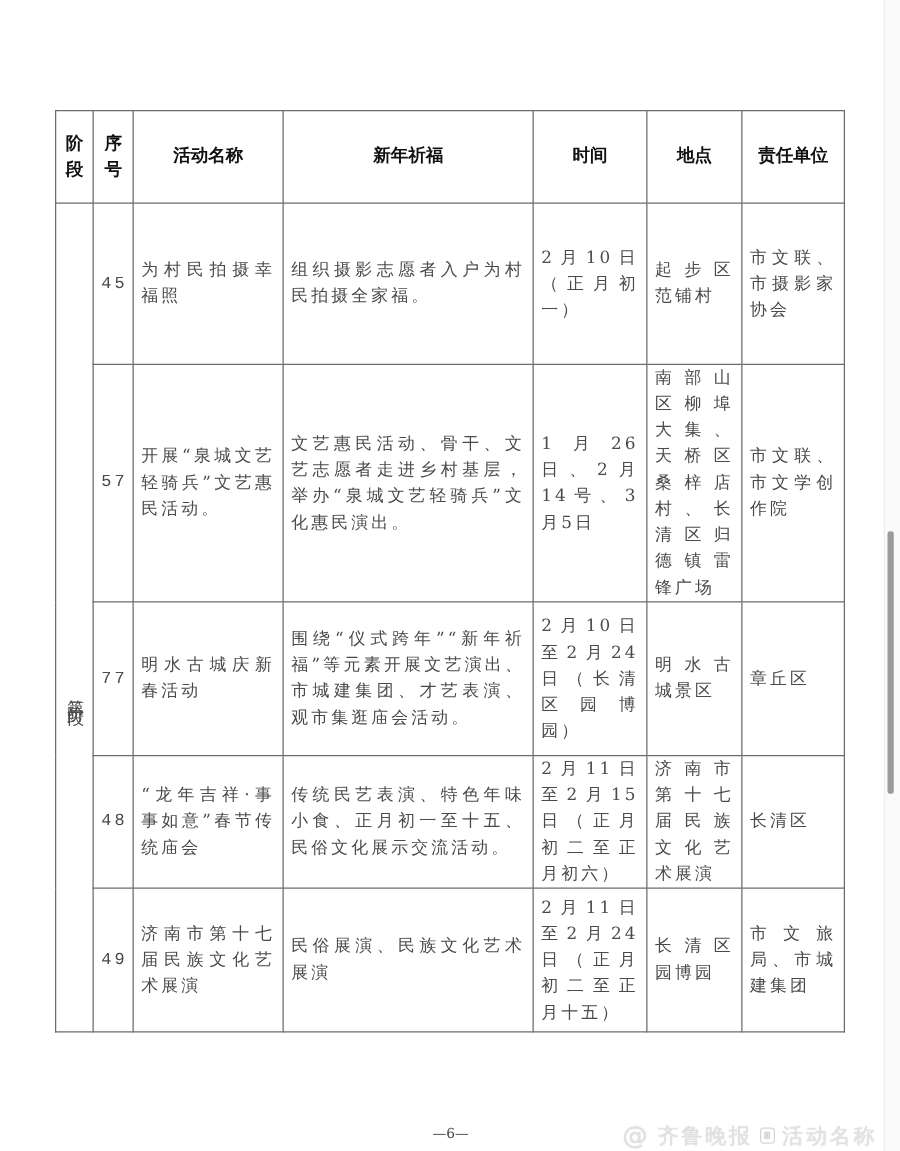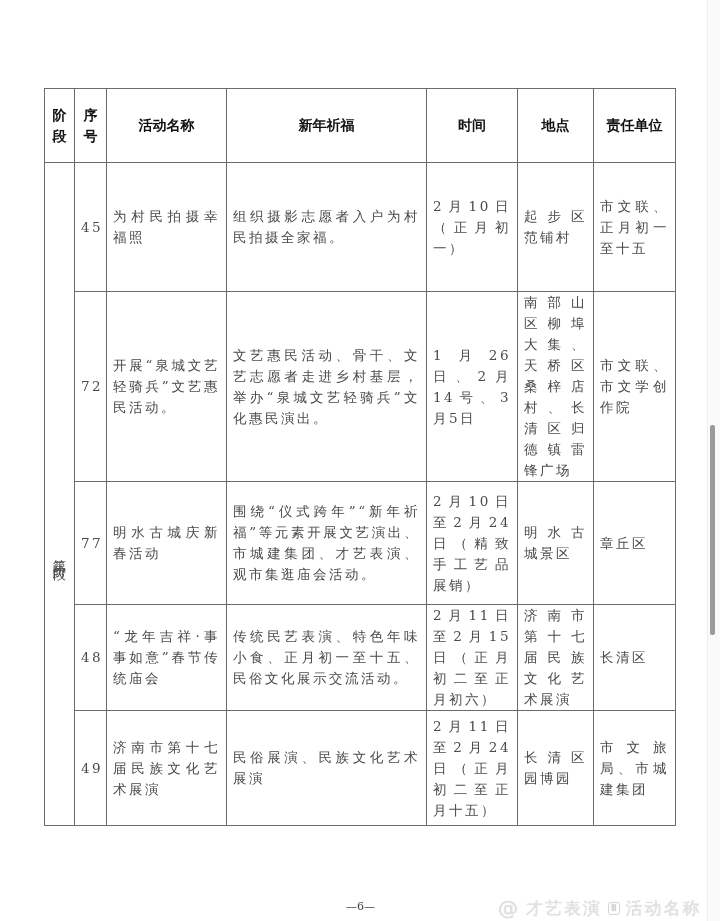--- a/index.html
+++ b/index.html
@@ -25,21 +25,21 @@
     color: #4a4a4a;
     font-weight: normal;
   }
   table.sched th {
     font-family: "DejaVu Sans", "Liberation Sans", sans-serif;
     font-weight: bold; color: #111; font-size: 14px; letter-spacing: 0;
     text-align: center;
   }
   th.h-stage, th.h-seq { padding: 0; line-height: 38px; }
   td.stage { text-align: center; padding: 0; line-height: 40px; color: #555; }
-  td.seq { text-align: center; padding: 0; letter-spacing: 0; font-size: 12.5px; color: #444; }
+  td.seq { text-align: center; padding: 0; letter-spacing: 0; font-size: 12.5px; color: #444; font-family: Liberation Mono, monospace; }
   td.name, td.content, td.time, td.place, td.unit { text-align: justify; text-align-last: left; }
   .scrollbar-track {
     position: absolute; right: 0; top: 0; width: 12px; height: 921px; background: #fafafa;
     border-left: 1px solid #eee;
   }
   .scrollbar-thumb {
     position: absolute; left: 710px; top: 425px; width: 5px; height: 210px;
     background: #9a9a9a; border-radius: 2px;
   }
   .page-num {
@@ -85,35 +85,35 @@
       </tr>
     </thead>
     <tbody>
       <tr style="height:129px">
         <td class="stage" rowspan="5" style="writing-mode: vertical-rl; text-orientation: upright; padding-top:120px;">第二阶段</td>
         <td class="seq">45</td>
         <td class="name">为村民拍摄幸福照</td>
         <td class="content">组织摄影志愿者入户为村民拍摄全家福。</td>
         <td class="time">2月10日（正月初一）</td>
         <td class="place">起步区范铺村</td>
-        <td class="unit">市文联、正月初一至十五</td>
+        <td class="unit">市文联、市摄影家协会</td>
       </tr>
       <tr style="height:133px">
-        <td class="seq">72</td>
+        <td class="seq">57</td>
         <td class="name">开展“泉城文艺轻骑兵”文艺惠民活动。</td>
         <td class="content">文艺惠民活动、骨干、文艺志愿者走进乡村基层，举办“泉城文艺轻骑兵”文化惠民演出。</td>
         <td class="time">1月26日、2月14号、3月5日</td>
         <td class="place">南部山区柳埠大集、天桥区桑梓店村、长清区归德镇雷锋广场</td>
         <td class="unit">市文联、市文学创作院</td>
       </tr>
       <tr style="height:123px">
         <td class="seq">77</td>
         <td class="name">明水古城庆新春活动</td>
         <td class="content">围绕“仪式跨年”“新年祈福”等元素开展文艺演出、市城建集团、才艺表演、观市集逛庙会活动。</td>
-        <td class="time">2月10日至2月24日（精致手工艺品展销）</td>
+        <td class="time">2月10日至2月24日（长清区园博园）</td>
         <td class="place">明水古城景区</td>
         <td class="unit">章丘区</td>
       </tr>
       <tr style="height:89px">
         <td class="seq">48</td>
         <td class="name">“龙年吉祥·事事如意”春节传统庙会</td>
         <td class="content">传统民艺表演、特色年味小食、正月初一至十五、民俗文化展示交流活动。</td>
         <td class="time">2月11日至2月15日（正月初二至正月初六）</td>
         <td class="place">济南市第十七届民族文化艺术展演</td>
         <td class="unit">长清区</td>
@@ -126,20 +126,20 @@
         <td class="place">长清区园博园</td>
         <td class="unit">市文旅局、市城建集团</td>
       </tr>
     </tbody>
   </table>
 
   <div class="page-num">—6—</div>
 
   <div class="watermark">
     <span class="wm-at">@</span>
-    <span>才艺表演</span>
+    <span>齐鲁晚报</span>
     <span class="wm-box">Ⅲ</span>
     <span>活动名称</span>
   </div>
 </div>
 
 <div class="scrollbar-track"></div>
 <div class="scrollbar-thumb"></div>
 
 </body></html>

